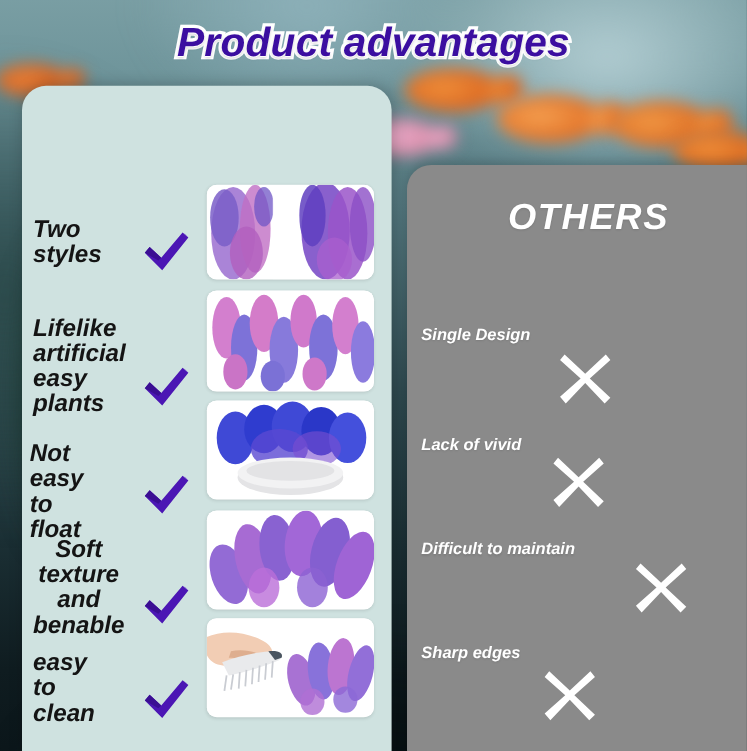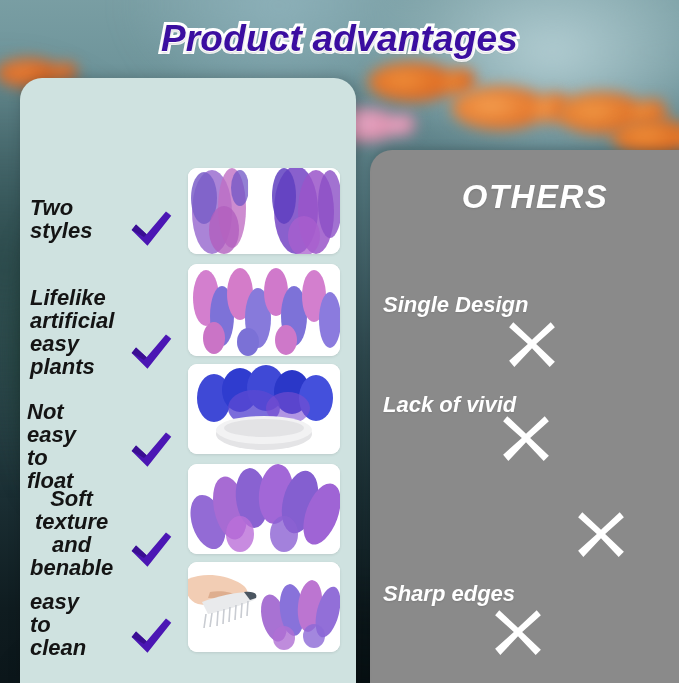--- a/index.html
+++ b/index.html
@@ -79,21 +79,21 @@
   .feat{position:absolute;z-index:5;}
   .feat-label{
     position:absolute;color:#141414;font-style:italic;font-weight:bold;
     font-size:22px;line-height:23px;white-space:pre-line;
   }
   .chk{position:absolute;width:46px;height:44px;}
 
   
   .oth-label{
     position:absolute;color:#ffffff;font-style:italic;font-weight:bold;
-    font-size:22px;line-height:23px;z-index:5;
+    font-size:15px;line-height:23px;z-index:5;
     text-shadow:0 1px 2px rgba(0,0,0,.10);
   }
   .xm{position:absolute;width:52px;height:52px;z-index:5;}
 
   
   .photo{
     position:absolute;left:188px;width:152px;border-radius:9px;overflow:hidden;
     background:#fff;z-index:5;box-shadow:0 1px 3px rgba(0,0,0,.10);
   }
   .ph-inner{position:absolute;inset:0;}
@@ -123,20 +123,21 @@
     <div class="oth-label" style="left:13px;top:143px;">Single Design</div>
     <svg class="xm" viewBox="0 0 100 100" style="left:136px;top:168px;">
       <path d="M14 8 L50 42 L86 8 L94 18 L58 50 L94 84 L84 94 L50 58 L16 94 L6 82 L42 50 L6 18 Z" fill="#ffffff"></path>
     </svg>
 
     <div class="oth-label" style="left:13px;top:243px;">Lack of vivid</div>
     <svg class="xm" viewBox="0 0 100 100" style="left:130px;top:262px;">
       <path d="M14 8 L50 42 L86 8 L94 18 L58 50 L94 84 L84 94 L50 58 L16 94 L6 82 L42 50 L6 18 Z" fill="#ffffff"></path>
     </svg>
 
+    <div class="oth-label" style="left:13px;top:338px;">Difficult to maintain</div>
     <svg class="xm" viewBox="0 0 100 100" style="left:205px;top:358px;">
       <path d="M14 8 L50 42 L86 8 L94 18 L58 50 L94 84 L84 94 L50 58 L16 94 L6 82 L42 50 L6 18 Z" fill="#ffffff"></path>
     </svg>
 
     <div class="oth-label" style="left:13px;top:432px;">Sharp edges</div>
     <svg class="xm" viewBox="0 0 100 100" style="left:122px;top:456px;">
       <path d="M14 8 L50 42 L86 8 L94 18 L58 50 L94 84 L84 94 L50 58 L16 94 L6 82 L42 50 L6 18 Z" fill="#ffffff"></path>
     </svg>
   </div>
 

